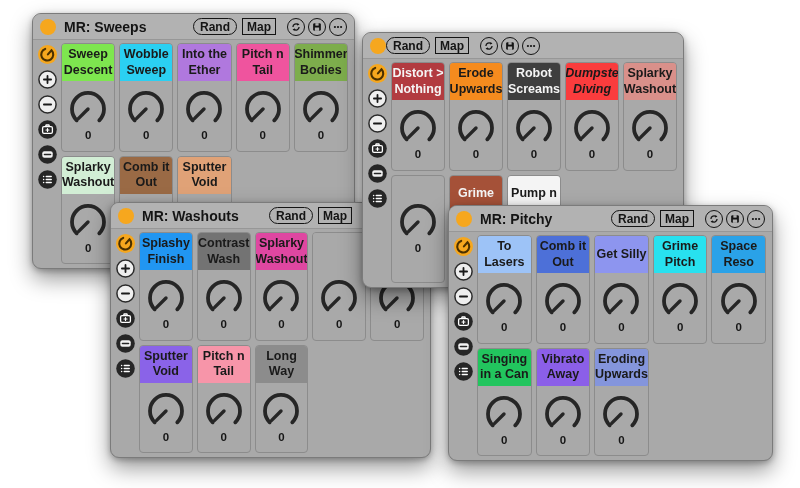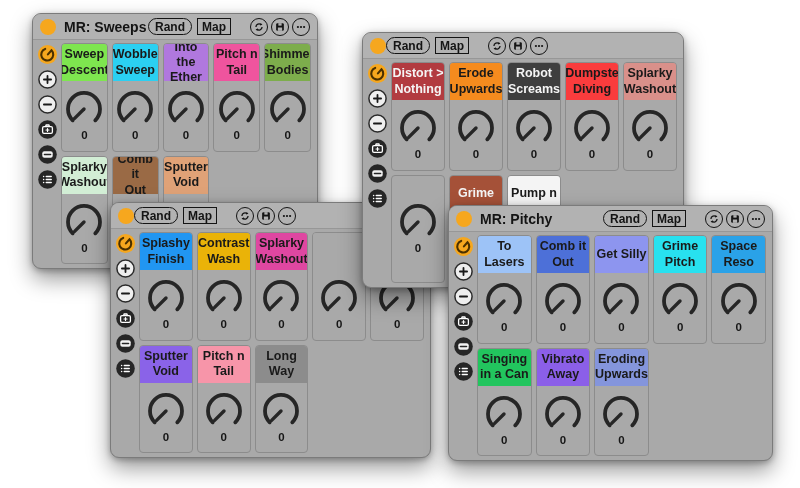--- a/index.html
+++ b/index.html
@@ -1,34 +1,34 @@
 <!DOCTYPE html>
 <html><head>
 <meta charset="utf-8">
 <style>
   html,body{margin:0;padding:0;}
   body{background:#ffffff;font-family:"Liberation Sans",sans-serif;}
   .stage{position:relative;width:800px;height:488px;background:#ffffff;overflow:hidden;}
 
   .panel{position:absolute;background:#a9a9a9;border:1px solid #7b7b7b;border-radius:9px;
          box-shadow:0 10px 22px rgba(0,0,0,.40),0 2px 6px rgba(0,0,0,.28);box-sizing:border-box;}
-  .panel-sweeps{left:32px;top:13px;width:286px;height:256px;z-index:1;}
+  .panel-sweeps{left:32px;top:13px;width:323px;height:256px;z-index:1;}
   .panel-washouts{left:110px;top:202px;width:321px;height:256px;z-index:2;}
   .panel-distortions{left:362px;top:32px;width:322px;height:256px;z-index:3;}
   .panel-pitchy{left:448px;top:205px;width:325px;height:256px;z-index:4;}
 
   .hdr{height:26px;display:flex;align-items:center;padding:0 7px;background:#b2b2b2;
        border-radius:8px 8px 0 0;border-bottom:1px solid #979797;box-sizing:border-box;}
   .dot{width:16px;height:16px;border-radius:50%;background:#F6A71E;flex:none;}
   .ttl{font-size:14px;font-weight:bold;color:#141414;margin-left:8px;flex:1;white-space:nowrap;overflow:hidden;}
   .hbtn{flex:none;display:flex;align-items:center;justify-content:center;color:#141414;
         font-weight:bold;font-size:12px;border:1.8px solid #141414;background:transparent;
         height:17px;box-sizing:border-box;cursor:pointer;}
   .rand{border-radius:10px;padding:0 6px;margin-right:5px;}
-  .map{padding:0 4px;margin-right:16px;}
+  .map{padding:0 4px;margin-right:8px;}
   .cbtn{width:18px;height:18px;border-radius:50%;margin-left:3px;padding:0;}
   .cbtn svg{display:block;}
 
   .bdy{display:flex;height:229px;}
   .sbar{width:28px;flex:none;display:flex;flex-direction:column;align-items:center;padding-top:5px;gap:6px;}
   .sic{width:19px;height:19px;flex:none;cursor:pointer;}
   .sic svg{display:block;}
   .grid{flex:1;display:grid;grid-template-columns:repeat(5,1fr);grid-template-rows:repeat(2,1fr);
         gap:4px;padding:3px 6px 5px 0;}
   .cell{border:1px solid #8c8c8c;border-radius:4px;display:flex;flex-direction:column;
@@ -215,20 +215,21 @@
                 </svg></div>
               <div class="cval">0</div>
             </div>
           </div>
         </div>
       </div>
     </div>
     <div class="panel panel-washouts">
       <div class="hdr">
         <div class="dot"></div>
+        <div class="ttl">MR: Washouts</div>
         <button class="hbtn rand">Rand</button>
         <button class="hbtn map">Map</button>
         <button class="hbtn cbtn">
           <span>
             <svg viewBox="0 0 14 14" width="12" height="12">
               <g fill="none" stroke="#141414" stroke-width="1.5">
                 <path d="M3.4 7a3.6 3.6 0 0 1 6.2-2.4"></path>
                 <path d="M10.6 7a3.6 3.6 0 0 1-6.2 2.4"></path>
               </g>
               <path d="M9 2.3l2 2-2.8.6z" fill="#141414"></path>
@@ -308,21 +309,21 @@
 Finish</div>
             <div class="cknob">
               <div><svg viewBox="0 0 46 42" width="46" height="42">
                   <path d="M11.7 30.3 A16 16 0 1 1 34.3 30.3" fill="none" stroke="#262626" stroke-width="3.8" stroke-linecap="round"></path>
                   <path d="M23 19 L13.6 28.4" stroke="#262626" stroke-width="3.4" stroke-linecap="round"></path>
                 </svg></div>
               <div class="cval">0</div>
             </div>
           </div>
           <div class="cell">
-            <div class="clabel" style="background: #eab308; color: rgb(26, 26, 26);">Contrast
+            <div class="clabel" style="background: #737373; color: rgb(26, 26, 26);">Contrast
 Wash</div>
             <div class="cknob">
               <div><svg viewBox="0 0 46 42" width="46" height="42">
                   <path d="M11.7 30.3 A16 16 0 1 1 34.3 30.3" fill="none" stroke="#262626" stroke-width="3.8" stroke-linecap="round"></path>
                   <path d="M23 19 L13.6 28.4" stroke="#262626" stroke-width="3.4" stroke-linecap="round"></path>
                 </svg></div>
               <div class="cval">0</div>
             </div>
           </div>
           <div class="cell">
@@ -504,21 +505,21 @@
 Screams</div>
             <div class="cknob">
               <div><svg viewBox="0 0 46 42" width="46" height="42">
                   <path d="M11.7 30.3 A16 16 0 1 1 34.3 30.3" fill="none" stroke="#262626" stroke-width="3.8" stroke-linecap="round"></path>
                   <path d="M23 19 L13.6 28.4" stroke="#262626" stroke-width="3.4" stroke-linecap="round"></path>
                 </svg></div>
               <div class="cval">0</div>
             </div>
           </div>
           <div class="cell">
-            <div class="clabel" style="background: rgb(250, 60, 61); color: rgb(26, 26, 26);">Dumpste
+            <div class="clabel" style="background: rgb(250, 60, 61); color: rgb(26, 26, 26); font-style: italic;">Dumpste
 Diving</div>
             <div class="cknob">
               <div><svg viewBox="0 0 46 42" width="46" height="42">
                   <path d="M11.7 30.3 A16 16 0 1 1 34.3 30.3" fill="none" stroke="#262626" stroke-width="3.8" stroke-linecap="round"></path>
                   <path d="M23 19 L13.6 28.4" stroke="#262626" stroke-width="3.4" stroke-linecap="round"></path>
                 </svg></div>
               <div class="cval">0</div>
             </div>
           </div>
           <div class="cell">

